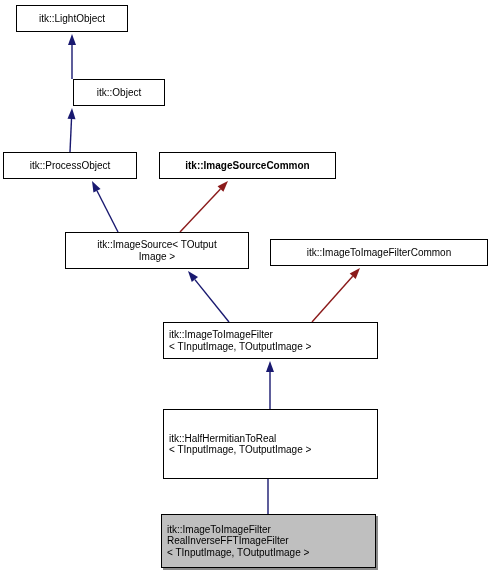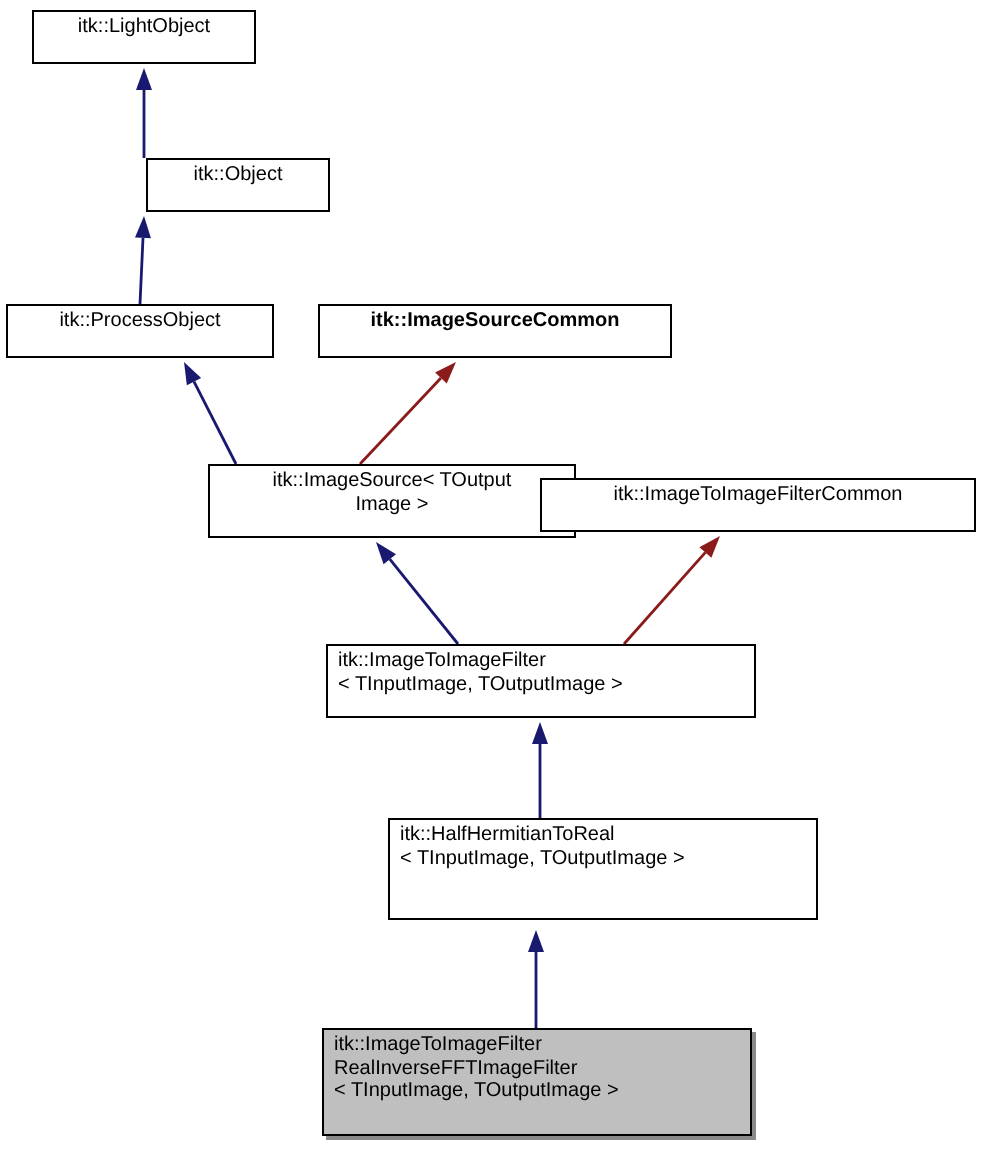--- a/index.html
+++ b/index.html
@@ -30,21 +30,21 @@
     position: absolute;
     box-sizing: border-box;
     background: #ffffff;
     border: 1px solid #000000;
     color: #000000;
     font-size: 10px;
     line-height: 11.5px;
     letter-spacing: 0px;
     display: flex;
     flex-direction: column;
-    justify-content: flex-start;
+    justify-content: center;
     padding: 2px 5px;
     z-index: 2;
   }
   .node .line {
     white-space: nowrap;
   }
   .node.center { align-items: center; text-align: center; }
   .node.left   { align-items: flex-start; text-align: left; }
   .node.shadow {
     box-shadow: 2px 2px 0 0 #8a8a8a;
@@ -97,32 +97,32 @@
       </div>
       <div class="node center" style="left: 26px; top: 79px; width: 92px; height: 27px; margin-left: 47px;">
         <span class="line">itk::Object</span>
       </div>
       <div class="node center" style="left: 3px; top: 152px; width: 134px; height: 27px;">
         <span class="line">itk::ProcessObject</span>
       </div>
       <div class="node center" style="left: 159px; top: 152px; width: 177px; height: 27px; font-weight: bold;">
         <span class="line">itk::ImageSourceCommon</span>
       </div>
-      <div class="node center" style="left: 65px; top: 232px; width: 184px; height: 37px; margin-left: 39px;">
+      <div class="node center" style="left: 65px; top: 232px; width: 184px; height: 37px;">
         <span class="line">itk::ImageSource&lt; TOutput</span>
         <span class="line">Image &gt;</span>
       </div>
       <div class="node center" style="left: 270px; top: 239px; width: 218px; height: 27px;">
         <span class="line">itk::ImageToImageFilterCommon</span>
       </div>
       <div class="node left" style="left: 163px; top: 322px; width: 215px; height: 37px;">
         <span class="line">itk::ImageToImageFilter</span>
         <span class="line">&lt; TInputImage, TOutputImage &gt;</span>
       </div>
-      <div class="node left" style="left: 163px; top: 409px; width: 215px; height: 51px; margin-left: 31px;">
+      <div class="node left" style="left: 163px; top: 409px; width: 215px; height: 70px;">
         <span class="line">itk::HalfHermitianToReal</span>
         <span class="line">&lt; TInputImage, TOutputImage &gt;</span>
       </div>
       <div class="node left highlight shadow" style="left: 161px; top: 514px; width: 215px; height: 54px;">
         <span class="line">itk::ImageToImageFilter</span>
         <span class="line">RealInverseFFTImageFilter</span>
         <span class="line">&lt; TInputImage, TOutputImage &gt;</span>
       </div>
     </div>
 </div>

